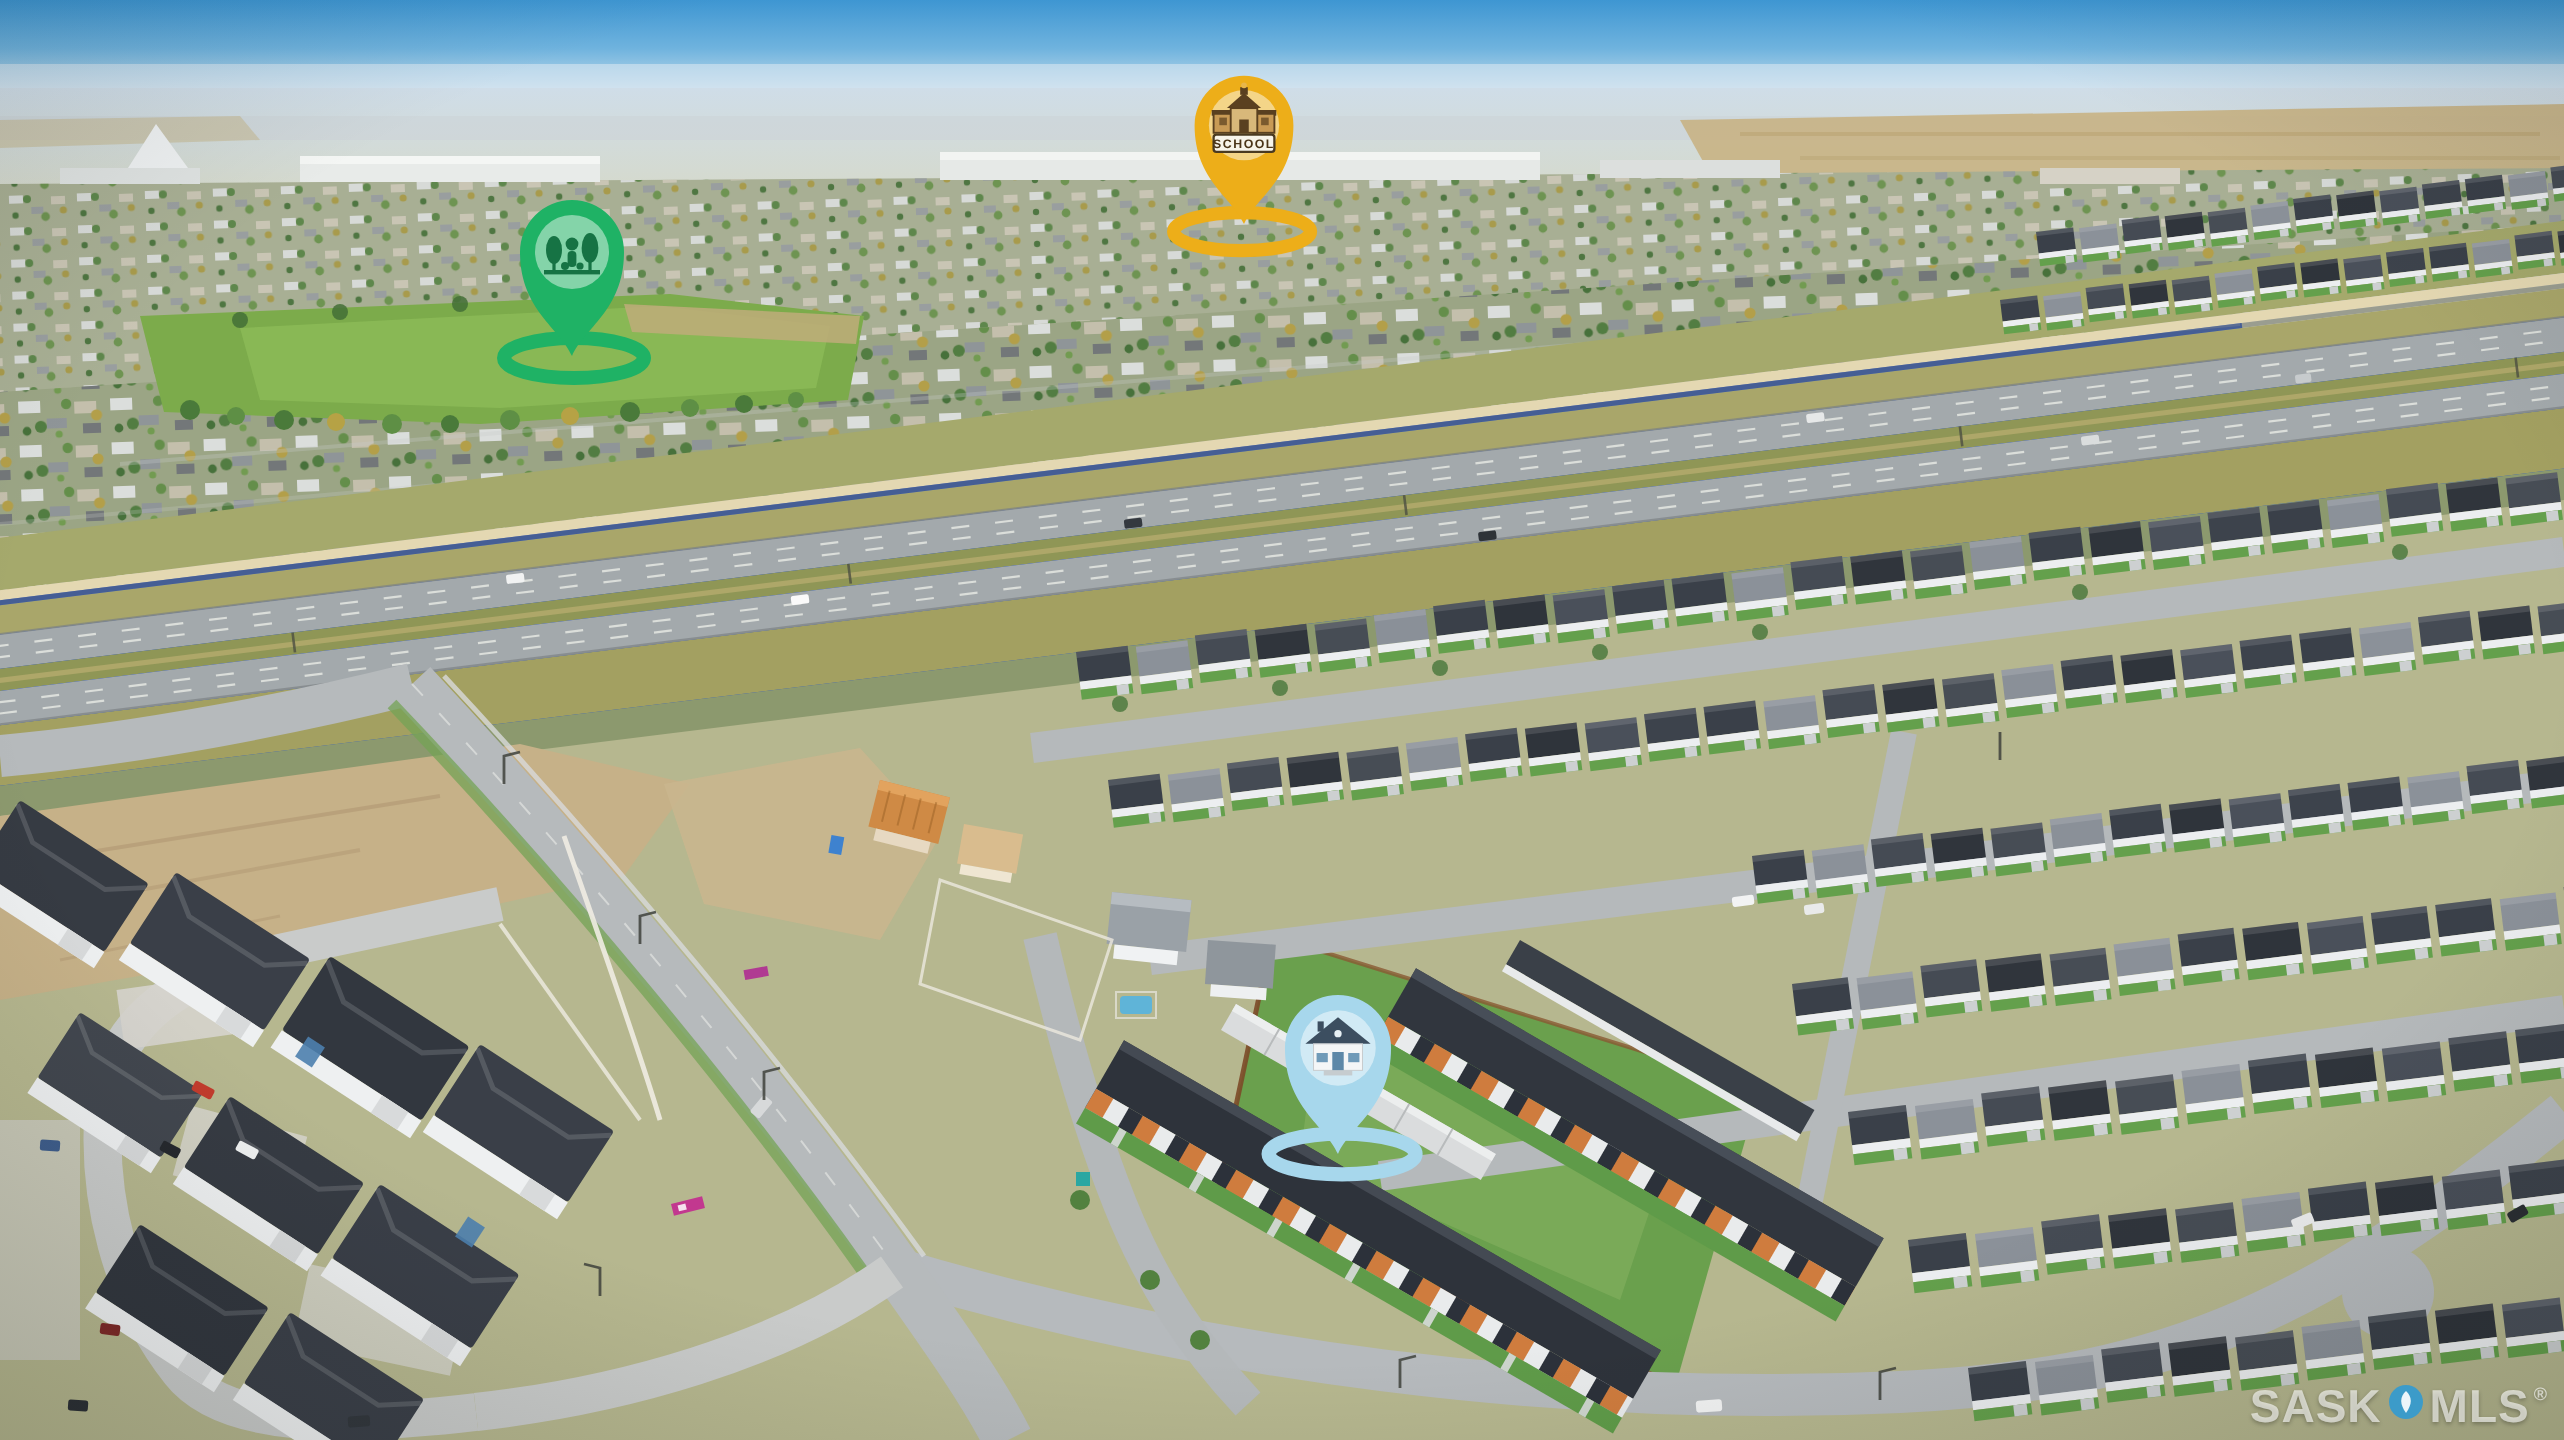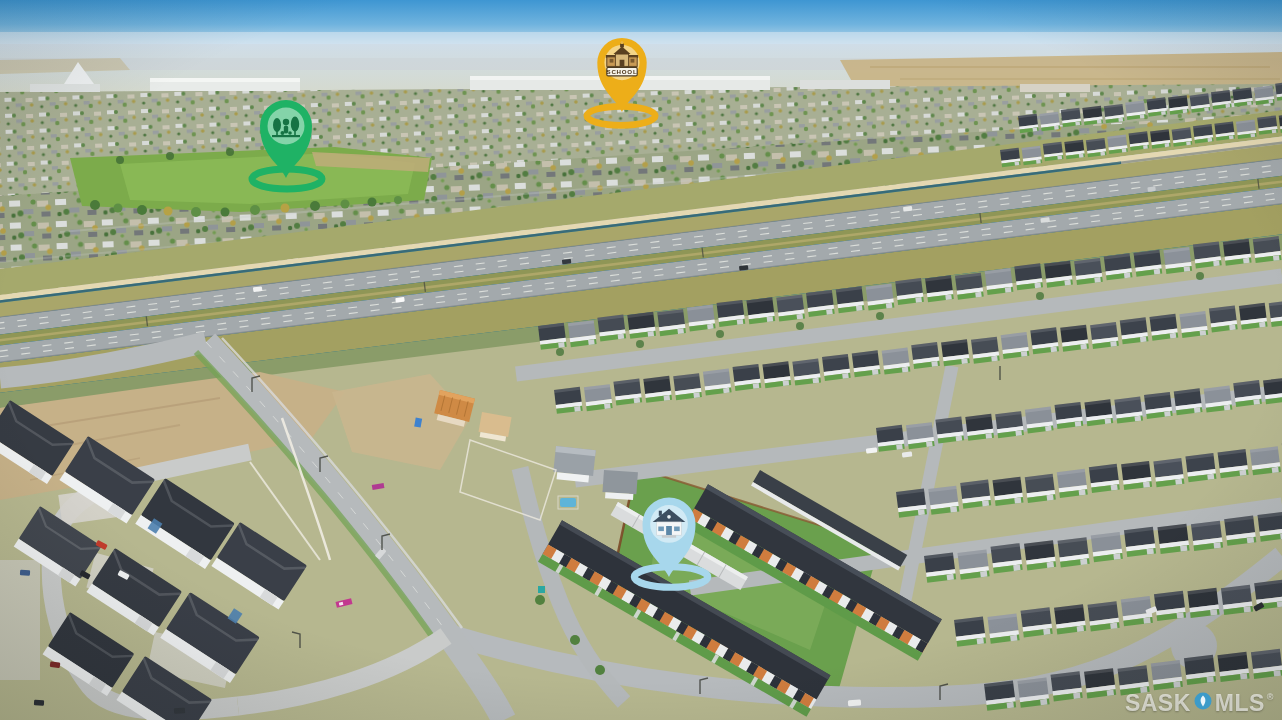--- a/index.html
+++ b/index.html
@@ -1,17 +1,17 @@
 <!DOCTYPE html>
 <html><head>
 <meta charset="utf-8">
 <style>
   html,body{margin:0;padding:0;background:#222;}
   .stage{position:relative;width:1282px;height:720px;overflow:hidden;
-         background:#0369a1;font-family:"Liberation Sans",sans-serif;}
+         background:#1d4ed8;font-family:"Liberation Sans",sans-serif;}
   .stage svg{display:block;}
   .watermark{position:absolute;right:8px;bottom:5px;display:flex;align-items:flex-start;
              gap:2px;color:rgba(255,255,255,0.62);font-weight:bold;font-size:23px;
              letter-spacing:.5px;line-height:1;text-shadow:0 1px 2px rgba(0,0,0,0.28);
              user-select:none;}
   .watermark .wm-logo{display:inline-block;margin:0 1px;}
   .watermark sup{font-size:9px;line-height:1;margin-top:1px;}
   svg text{font-family:"Liberation Sans",sans-serif;}
 </style>
 </head>

